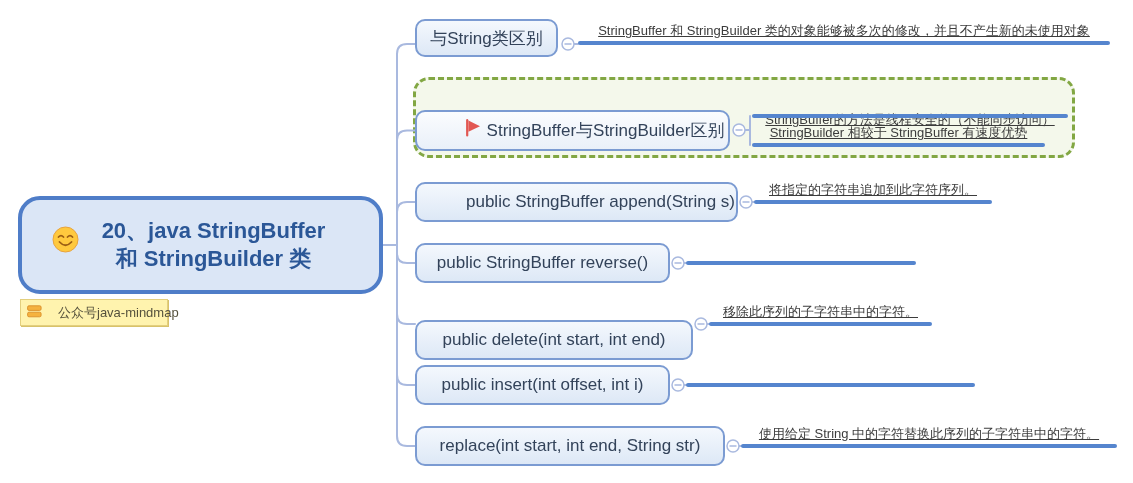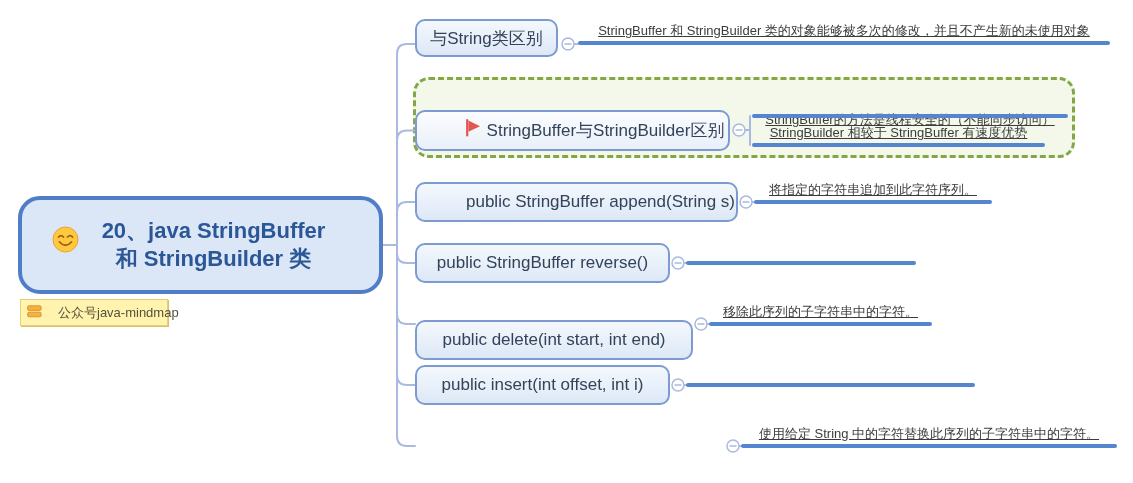--- a/index.html
+++ b/index.html
@@ -155,20 +155,23 @@
   </div>
 
   <div class="topic" style="left:415px; top:304px; width:278px; height:40px;margin-top:16px;">
     <span>public delete(int start, int end)</span>
   </div>
 
   <div class="topic" style="left:415px; top:365px; width:255px; height:40px;">
     <span>public insert(int offset, int i)</span>
   </div>
 
+  <div class="topic" style="left:415px; top:426px; width:310px; height:40px;">
+    <span>replace(int start, int end, String str)</span>
+  </div>
 
   <div class="note" style="left:578px; top:23px;  width:532px;">StringBuffer 和 StringBuilder 类的对象能够被多次的修改，并且不产生新的未使用对象</div>
   <div class="nline" style="left:578px; top:41px;  width:532px;"></div>
 
   <div class="note" style="left:752px; top:112px;  width:316px;">StringBuffer的方法是线程安全的（不能同步访问）</div>
   <div class="nline" style="left:752px; top:114px; width:316px;"></div>
 
   <div class="note" style="left:752px; top:125px; width:293px;">StringBuilder 相较于 StringBuffer 有速度优势</div>
   <div class="nline" style="left:752px; top:143px; width:293px;"></div>
 

